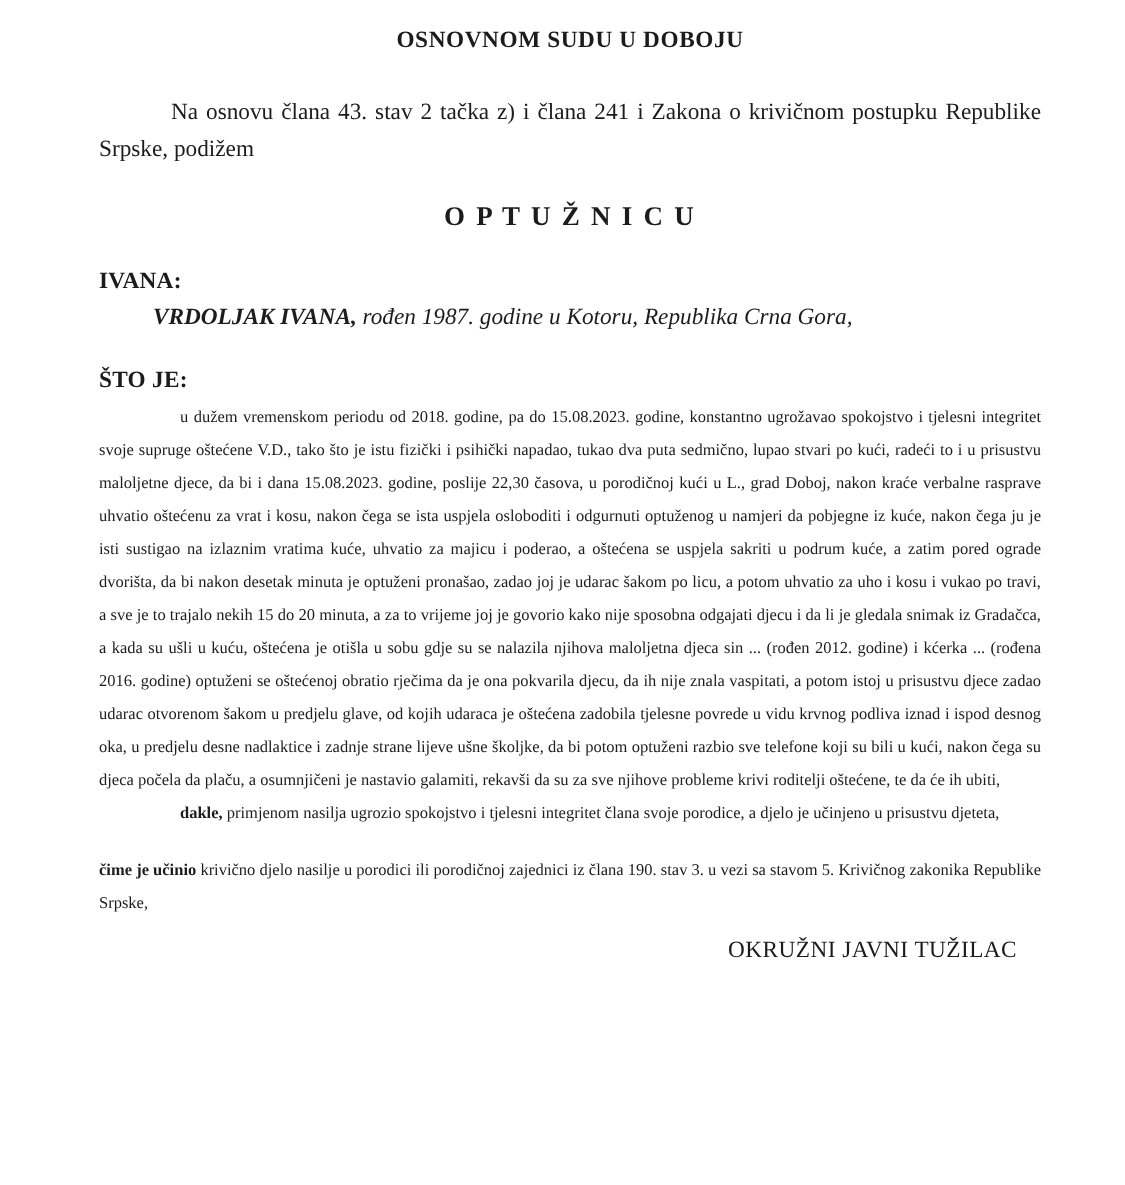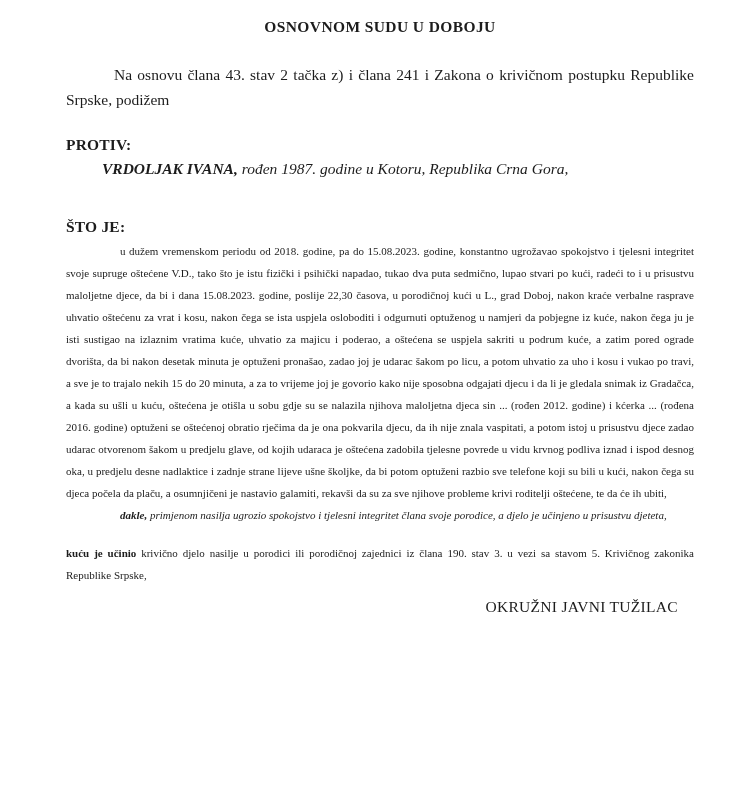--- a/index.html
+++ b/index.html
@@ -39,39 +39,38 @@
     text-align: center;
     letter-spacing: 1.5px;
   }
   .section-label {
     margin: 24px 0 0 0;
     font-size: 15.5px;
     font-weight: bold;
     letter-spacing: 0.2px;
   }
   .sto-je {
-    margin-top: 38px;
+    margin-top: 22px;
   }
   .defendant {
     margin: 4px 0 0 0;
     font-size: 15.5px;
     line-height: 22px;
     text-indent: 36px;
     font-style: italic;
   }
   .body-par {
     margin: 4px 0 0 0;
     font-size: 11px;
     line-height: 22px;
     text-align: justify;
     text-indent: 54px;
   }
   .dakle-par {
     margin: 0;
-    font-style: italic;
   }
   .cime-par {
     margin: 16px 0 0 0;
     text-indent: 0;
   }
   .bold { font-weight: bold; }
   .signature {
     margin: 12px 16px 0 0;
     font-size: 15.5px;
     text-align: right;
@@ -80,28 +79,29 @@
 </style>
 </head>
 <body>
 
 <div class="page">
 
   <h1 class="court-header">OSNOVNOM SUDU U DOBOJU</h1>
 
   <p class="intro">Na osnovu člana 43. stav 2 tačka z) i člana 241 i Zakona o krivičnom postupku Republike Srpske, podižem</p>
 
+  <h2 class="doc-title">O P T U Ž N I C U</h2>
 
-  <p class="section-label">PROTIV:</p>
+  <p class="section-label">IVANA:</p>
 
   <p class="defendant"><span class="bold">VRDOLJAK IVANA,</span><span> rođen 1987. godine u Kotoru, Republika Crna Gora,</span></p>
 
   <p class="section-label sto-je">ŠTO JE:</p>
 
   <p class="body-par">u dužem vremenskom periodu od 2018. godine, pa do 15.08.2023. godine, konstantno ugrožavao spokojstvo i tjelesni integritet svoje supruge oštećene V.D., tako što je istu fizički i psihički napadao, tukao dva puta sedmično, lupao stvari po kući, radeći to i u prisustvu maloljetne djece, da bi i dana 15.08.2023. godine, poslije 22,30 časova, u porodičnoj kući u L., grad Doboj, nakon kraće verbalne rasprave uhvatio oštećenu za vrat i kosu, nakon čega se ista uspjela osloboditi i odgurnuti optuženog u namjeri da pobjegne iz kuće, nakon čega ju je isti sustigao na izlaznim vratima kuće, uhvatio za majicu i poderao, a oštećena se uspjela sakriti u podrum kuće, a zatim pored ograde dvorišta, da bi nakon desetak minuta je optuženi pronašao, zadao joj je udarac šakom po licu, a potom uhvatio za uho i kosu i vukao po travi, a sve je to trajalo nekih 15 do 20 minuta, a za to vrijeme joj je govorio kako nije sposobna odgajati djecu i da li je gledala snimak iz Gradačca, a kada su ušli u kuću, oštećena je otišla u sobu gdje su se nalazila njihova maloljetna djeca sin ... (rođen 2012. godine) i kćerka ... (rođena 2016. godine) optuženi se oštećenoj obratio rječima da je ona pokvarila djecu, da ih nije znala vaspitati, a potom istoj u prisustvu djece zadao udarac otvorenom šakom u predjelu glave, od kojih udaraca je oštećena zadobila tjelesne povrede u vidu krvnog podliva iznad i ispod desnog oka, u predjelu desne nadlaktice i zadnje strane lijeve ušne školjke, da bi potom optuženi razbio sve telefone koji su bili u kući, nakon čega su djeca počela da plaču, a osumnjičeni je nastavio galamiti, rekavši da su za sve njihove probleme krivi roditelji oštećene, te da će ih ubiti,</p>
 
   <p class="body-par dakle-par"><span class="bold">dakle,</span><span> primjenom nasilja ugrozio spokojstvo i tjelesni integritet člana svoje porodice, a djelo je učinjeno u prisustvu djeteta,</span></p>
 
-  <p class="body-par cime-par"><span class="bold">kuću je učinio</span><span> krivično djelo nasilje u porodici ili porodičnoj zajednici iz člana 190. stav 3. u vezi sa stavom 5. Krivičnog zakonika Republike Srpske,</span></p>
+  <p class="body-par cime-par"><span class="bold">čime je učinio</span><span> krivično djelo nasilje u porodici ili porodičnoj zajednici iz člana 190. stav 3. u vezi sa stavom 5. Krivičnog zakonika Republike Srpske,</span></p>
 
   <p class="signature">OKRUŽNI JAVNI TUŽILAC</p>
 
 </div>
 
 </body></html>

